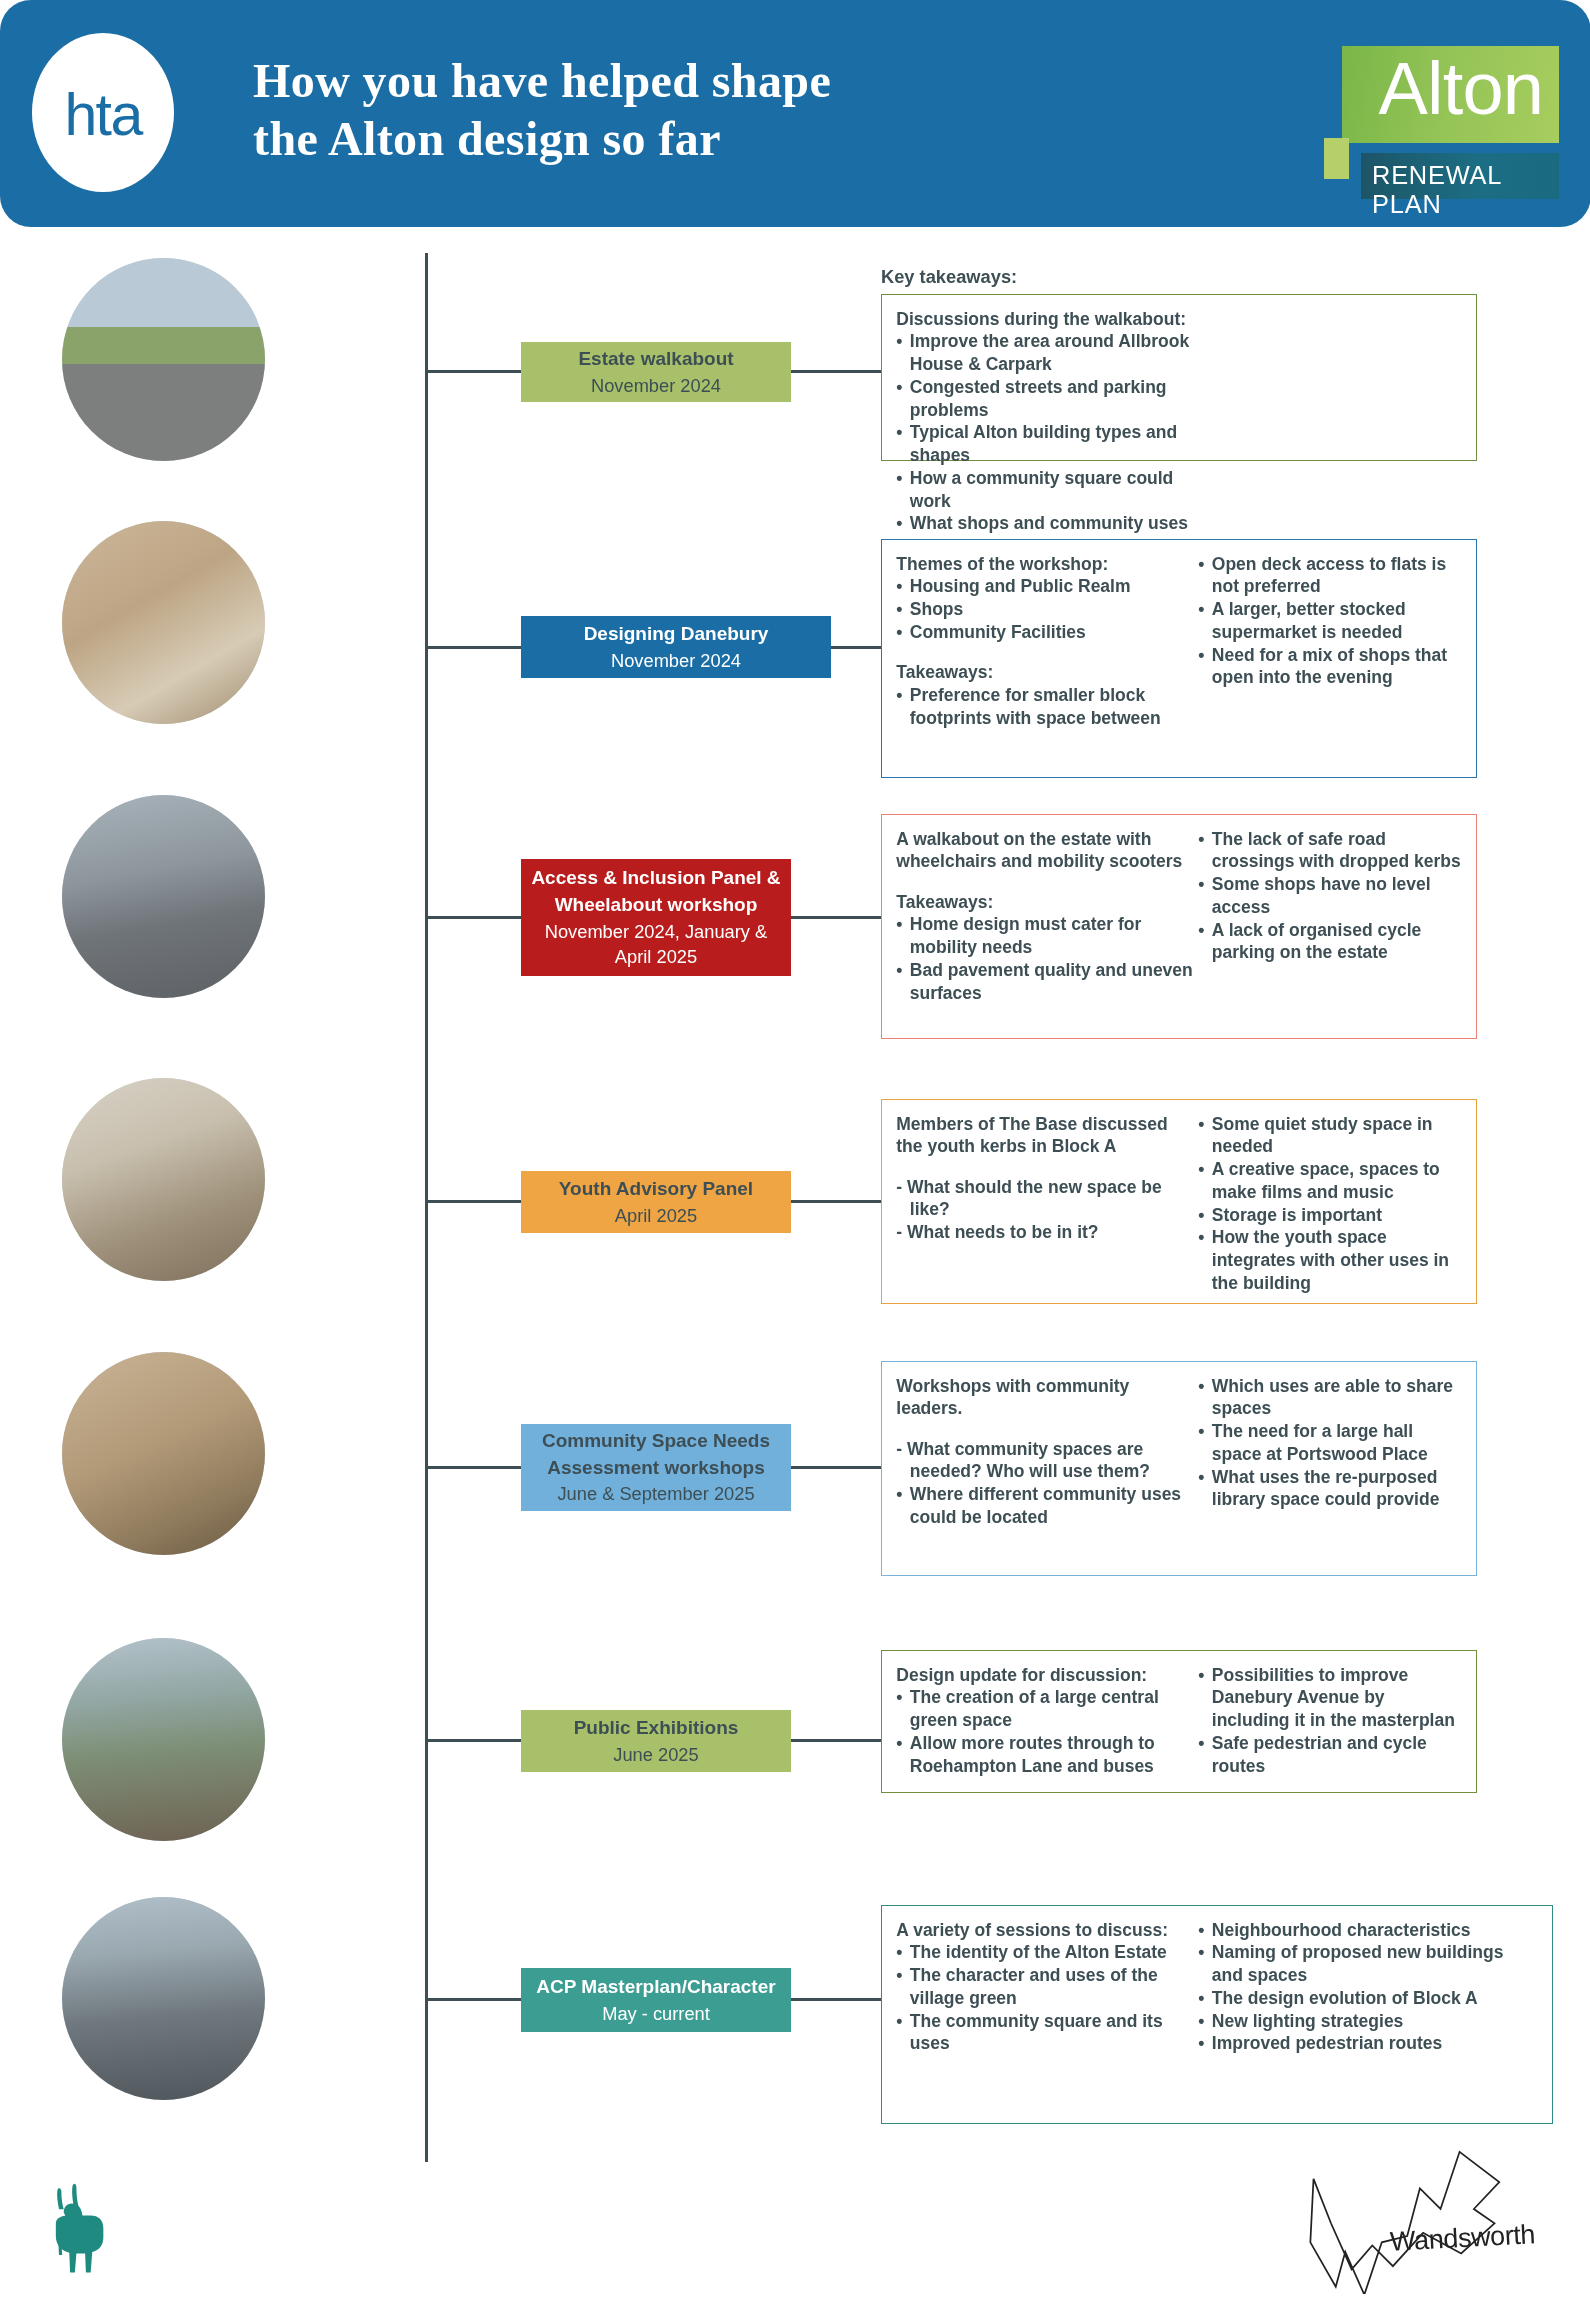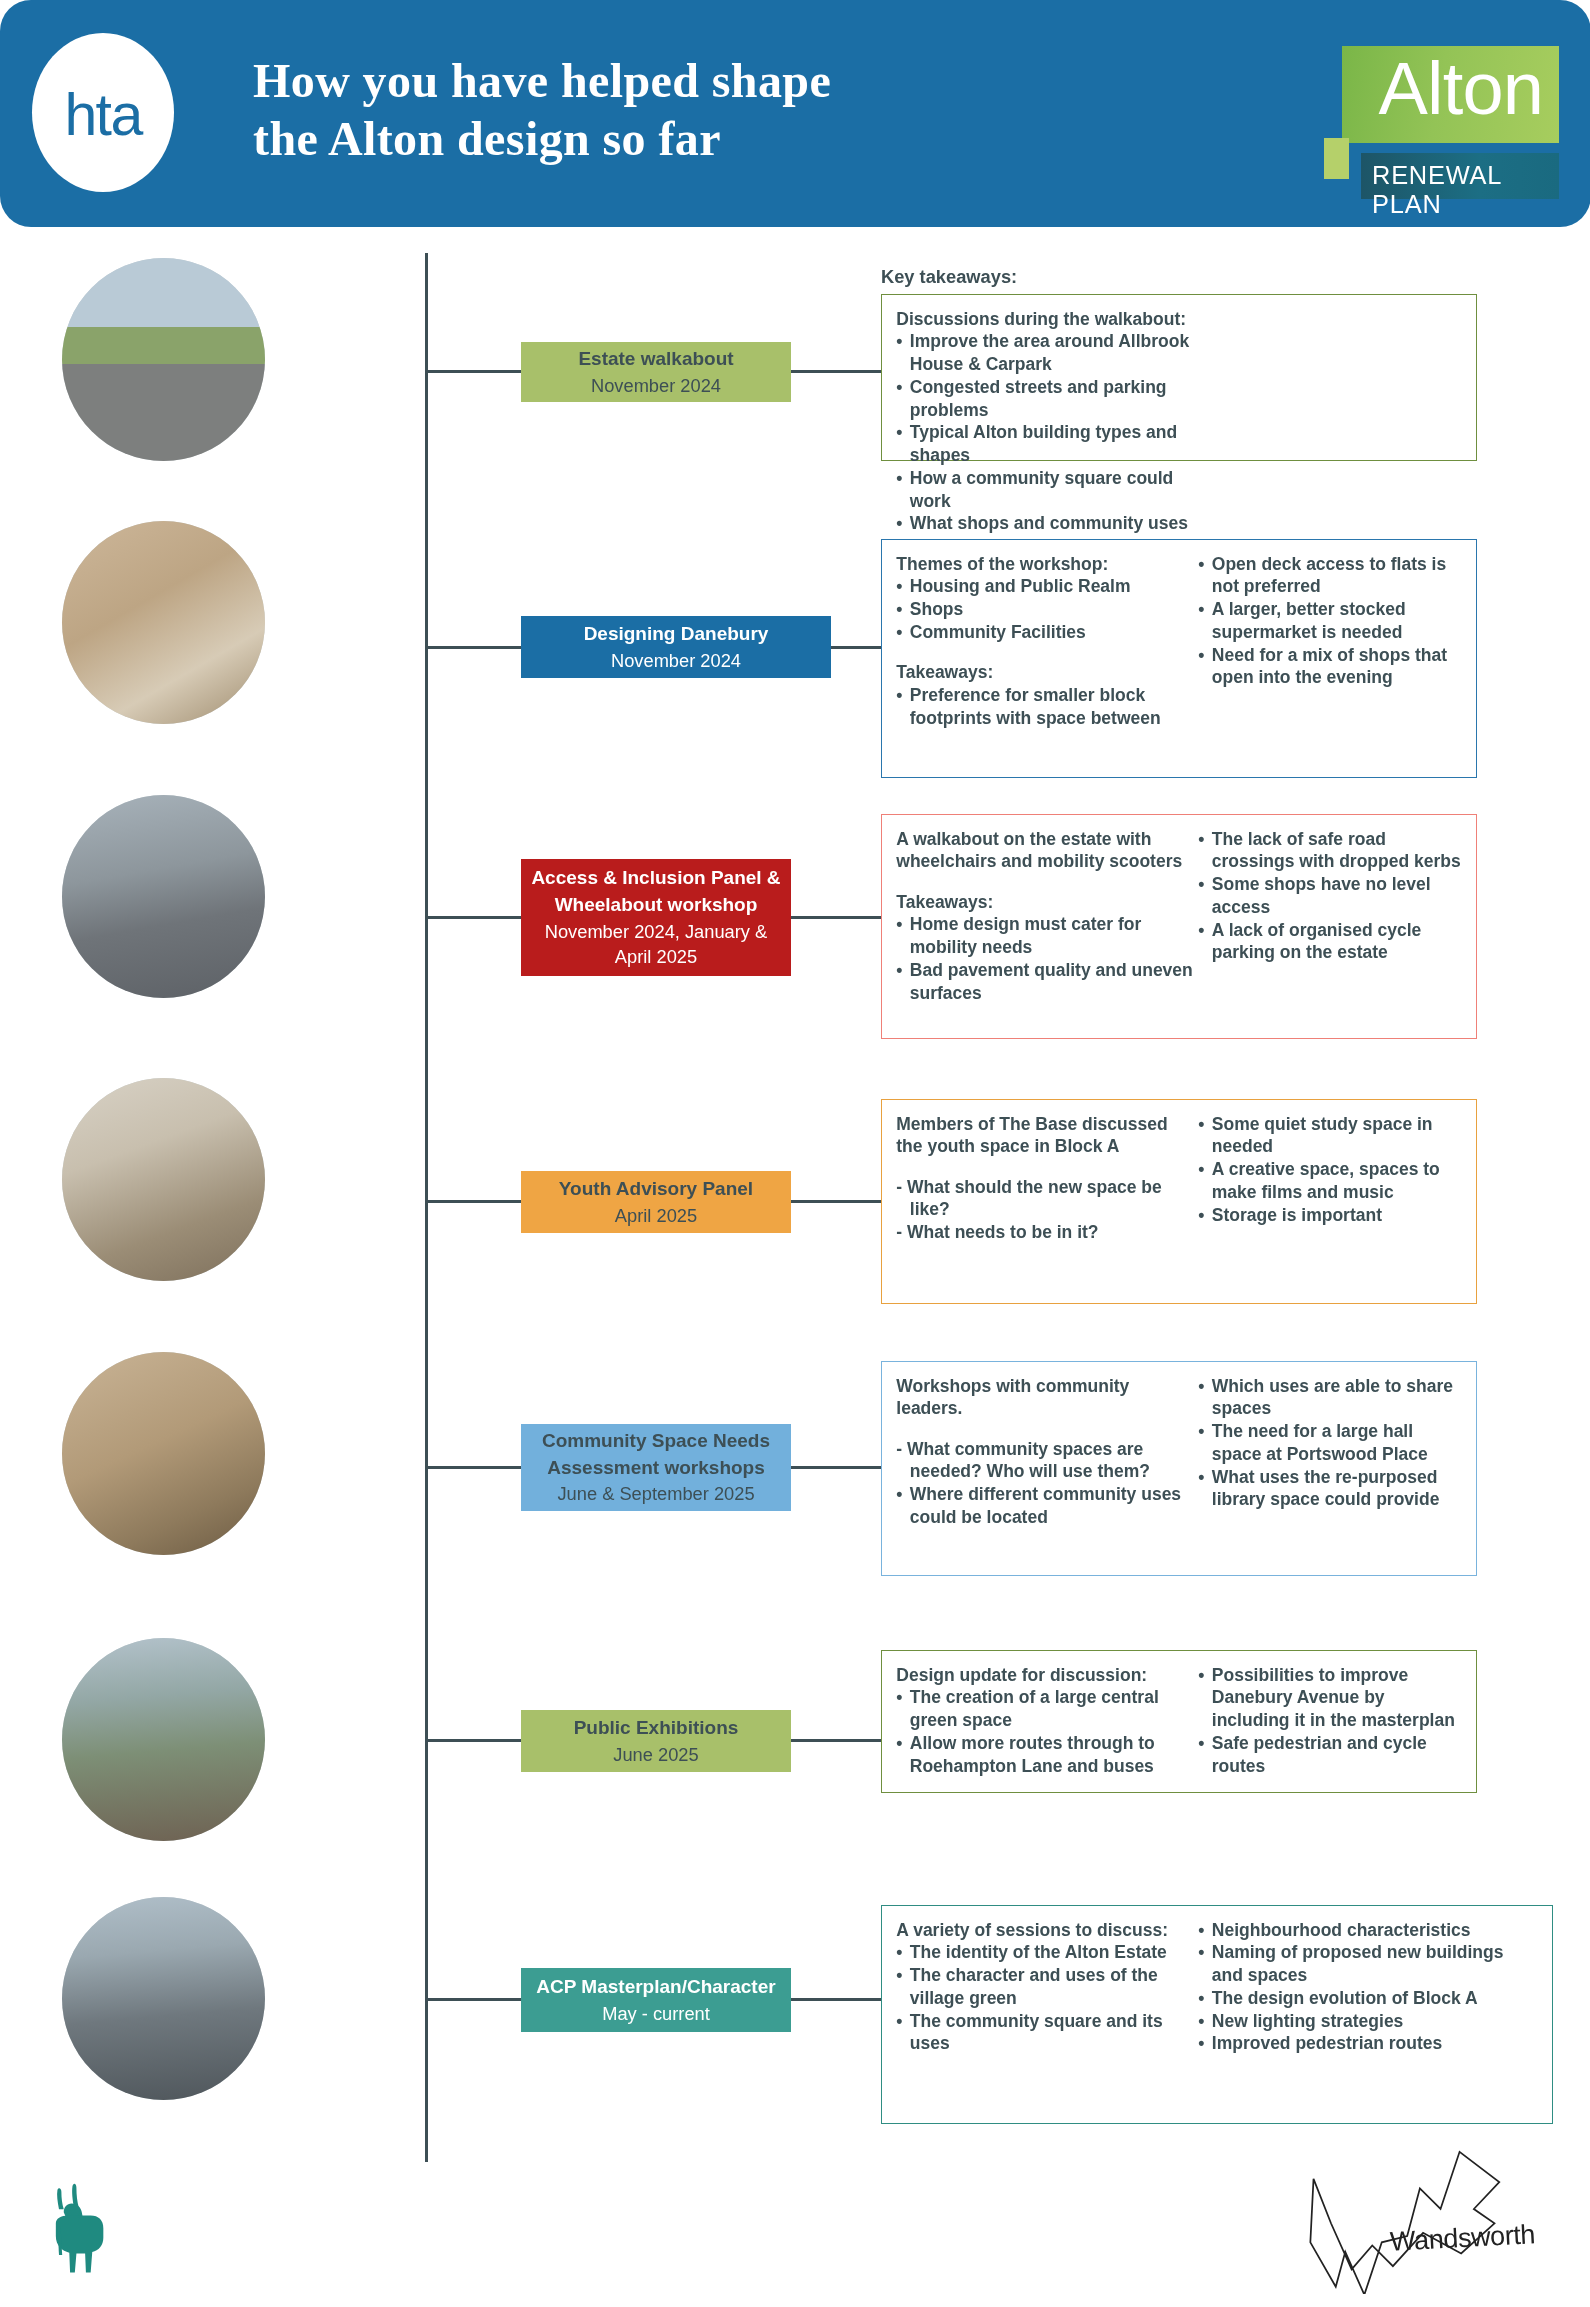--- a/index.html
+++ b/index.html
@@ -261,29 +261,30 @@
 
     <div class="label-box" style="left:521px; top:1171px; width:270px; height:62px;
                 background:#efa544; color:#3d4f55;">
       <div class="label-title">Youth Advisory Panel</div>
       <div class="label-date">April 2025</div>
     </div>
 
     <div class="callout" style="left:881px; top:1099px; width:596px; height:205px;
                 border-color:#e8a13f;">
       <div class="col col-left">
-        <p>Members of The Base discussed the youth space in Block A</p>
+        <p>Members of The Base discussed the youth kerbs in Block A</p>
           <p class="blank"></p>
           <span class="dash">What should the new space be like?</span>
           <span class="dash">What needs to be in it?</span>
       </div>
       <div class="col col-right">
         <span class="bullet">Some quiet study space in needed</span>
           <span class="bullet">A creative space, spaces to make films and music</span>
           <span class="bullet">Storage is important</span>
+          <span class="bullet">How the youth space integrates with other uses in the building</span>
       </div>
     </div>
   </div>
     <div class="row">
     <div class="photo" style="left:62px; top:1352px; width:203px; height:203px;">
       <div class="ph" style="background:linear-gradient(155deg,#c9b496 0%,#b29a78 45%,#8e7a5c 75%,#6b5a42 100%);"></div>
     </div>
 
     <div class="connector" style="left:425px; top:1466px; width:96px;"></div>
 

